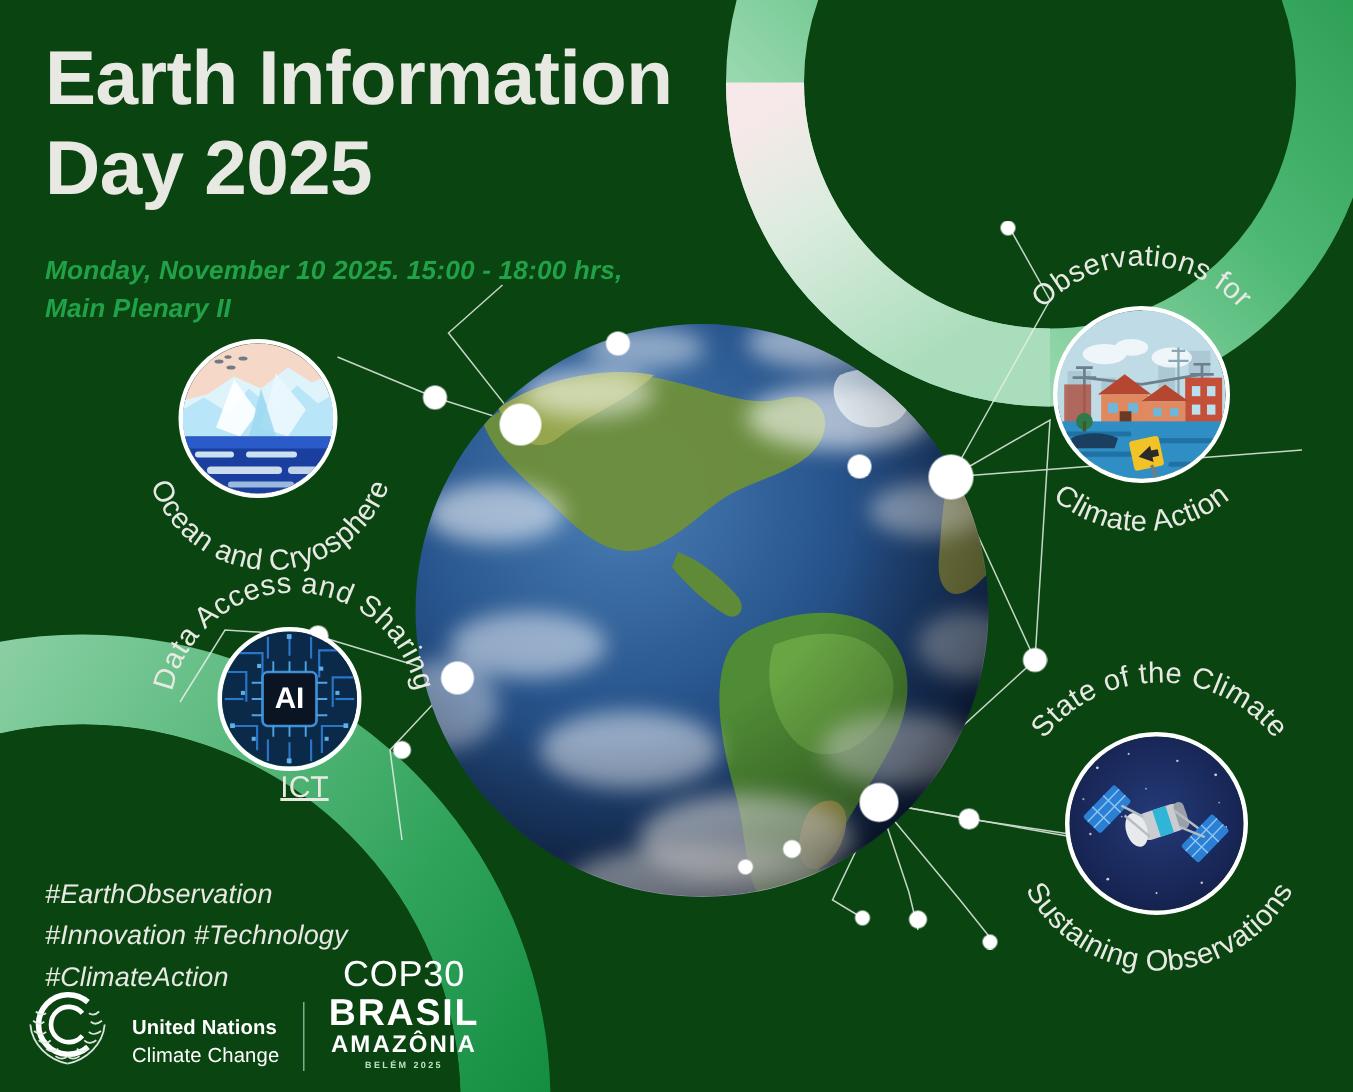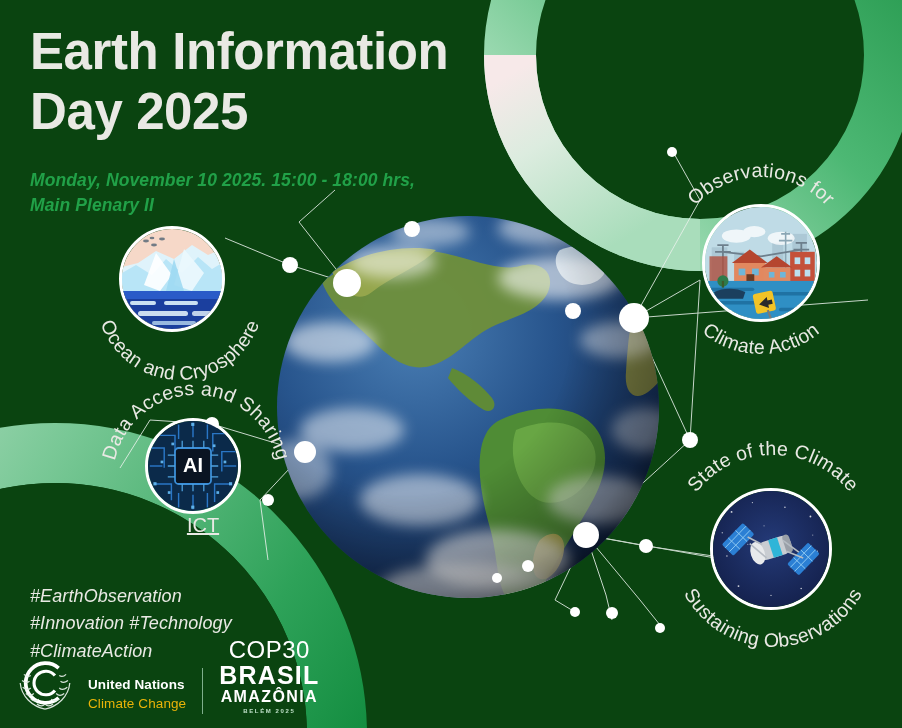--- a/index.html
+++ b/index.html
@@ -43,21 +43,21 @@
   .flat-txt{
     position:absolute;color:#e9e9e4;font-size:20px;font-weight:400;
     text-align:center;white-space:nowrap;text-decoration:underline;
   }
 
   
   .footer-logos{position:absolute;left:14px;top:648px;height:66px;display:flex;align-items:flex-end;}
   .unfccc-mark{width:62px;height:62px;position:relative;flex:0 0 auto;}
   .un-words{margin-left:12px;line-height:1.45;}
   .un-words .l1{color:#ffffff;font-size:13.5px;font-weight:700;letter-spacing:0.1px;}
-  .un-words .l2{color:#eab308;font-size:13.5px;font-weight:400;letter-spacing:0.1px;}
+  .un-words .l2{color:#ffffff;font-size:13.5px;font-weight:400;letter-spacing:0.1px;}
   .divider{width:1px;height:46px;background:#7fae8c;margin:0 16px;flex:0 0 auto;}
   .cop{line-height:1;text-align:center;color:#fff;}
   .cop .c1{font-size:24px;font-weight:400;letter-spacing:0.5px;}
   .cop .c2{font-size:25px;font-weight:700;letter-spacing:1.2px;margin-top:1px;}
   .cop .c3{font-size:16px;font-weight:700;letter-spacing:1.4px;margin-top:1px;}
   .cop .c4{font-size:6px;font-weight:700;letter-spacing:1.6px;margin-top:3px;color:#bfe0c8;}
 </style>
 </head>
 <body>
 

